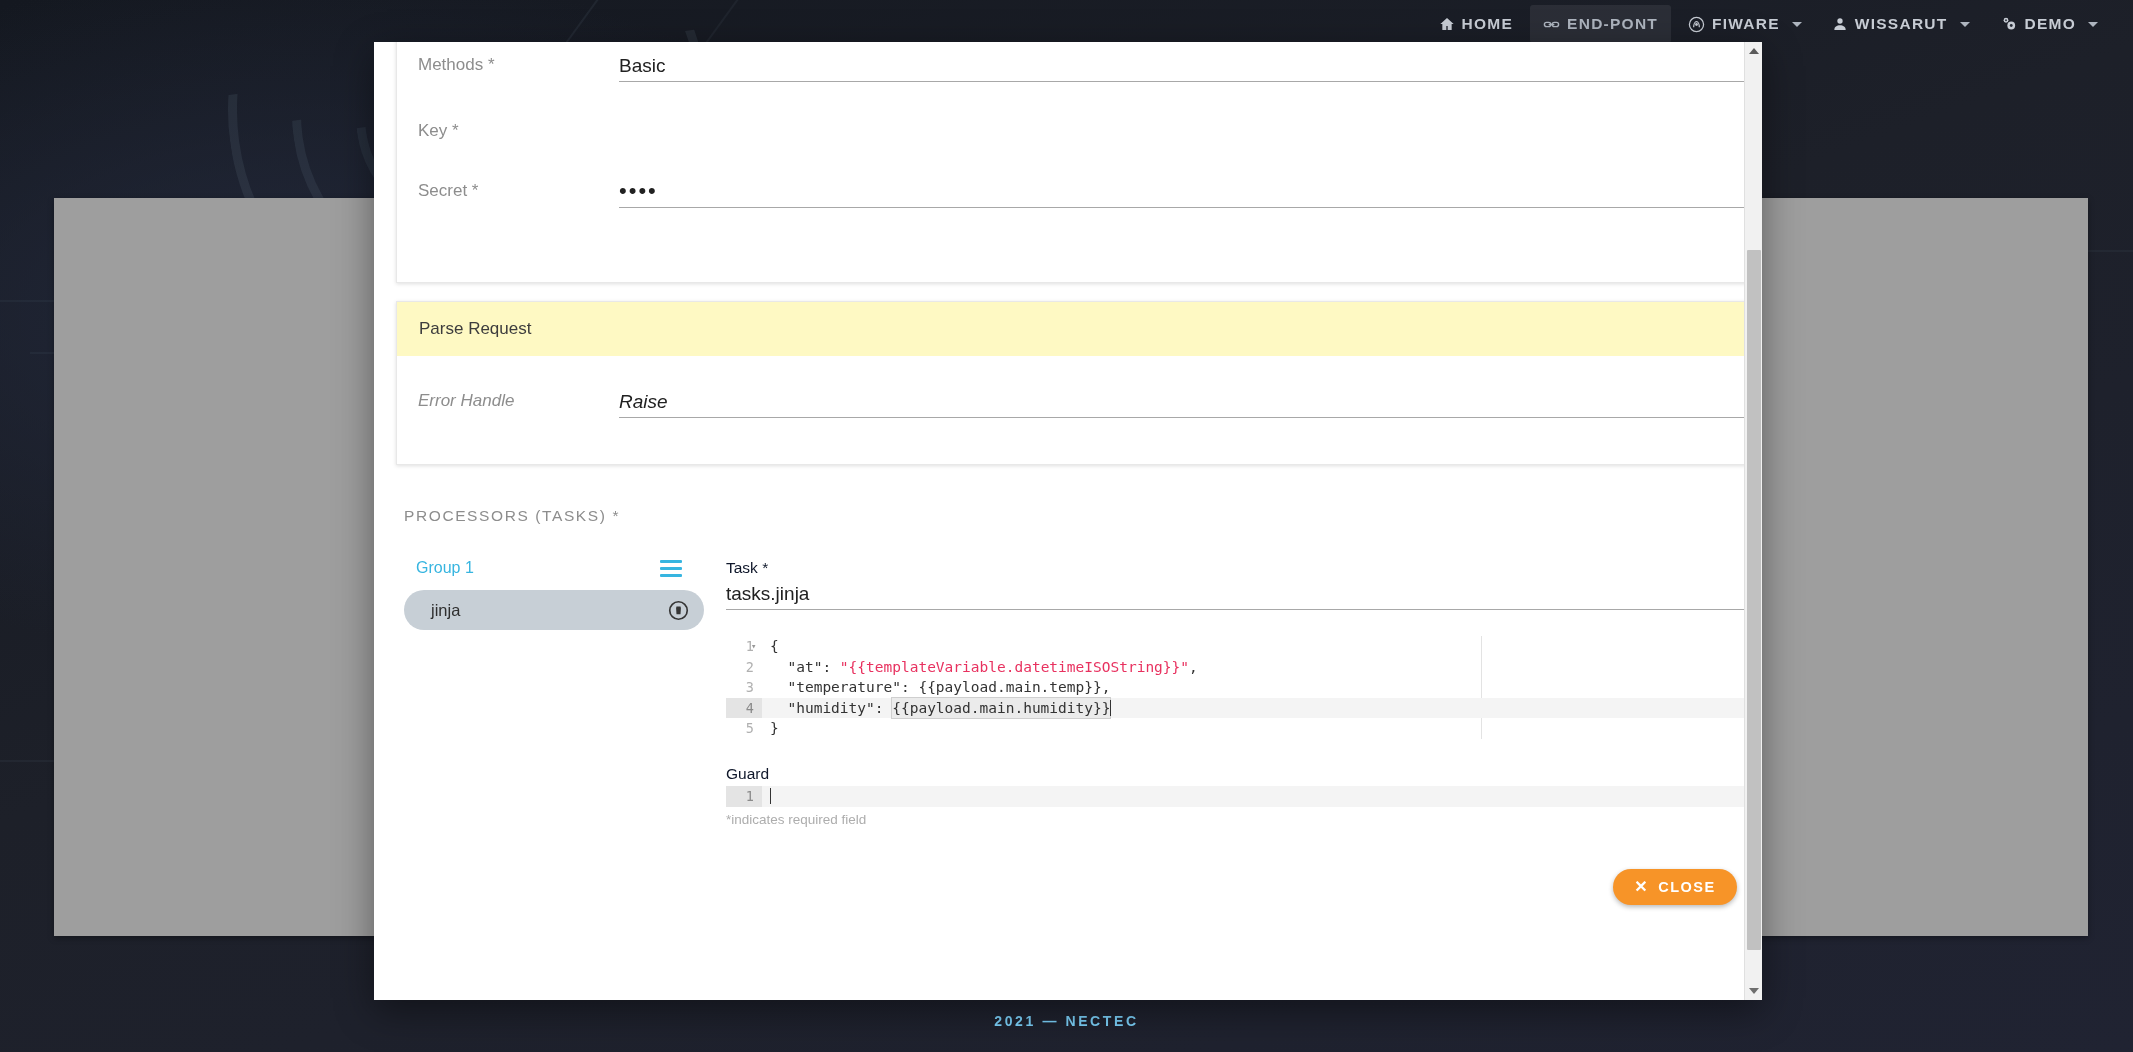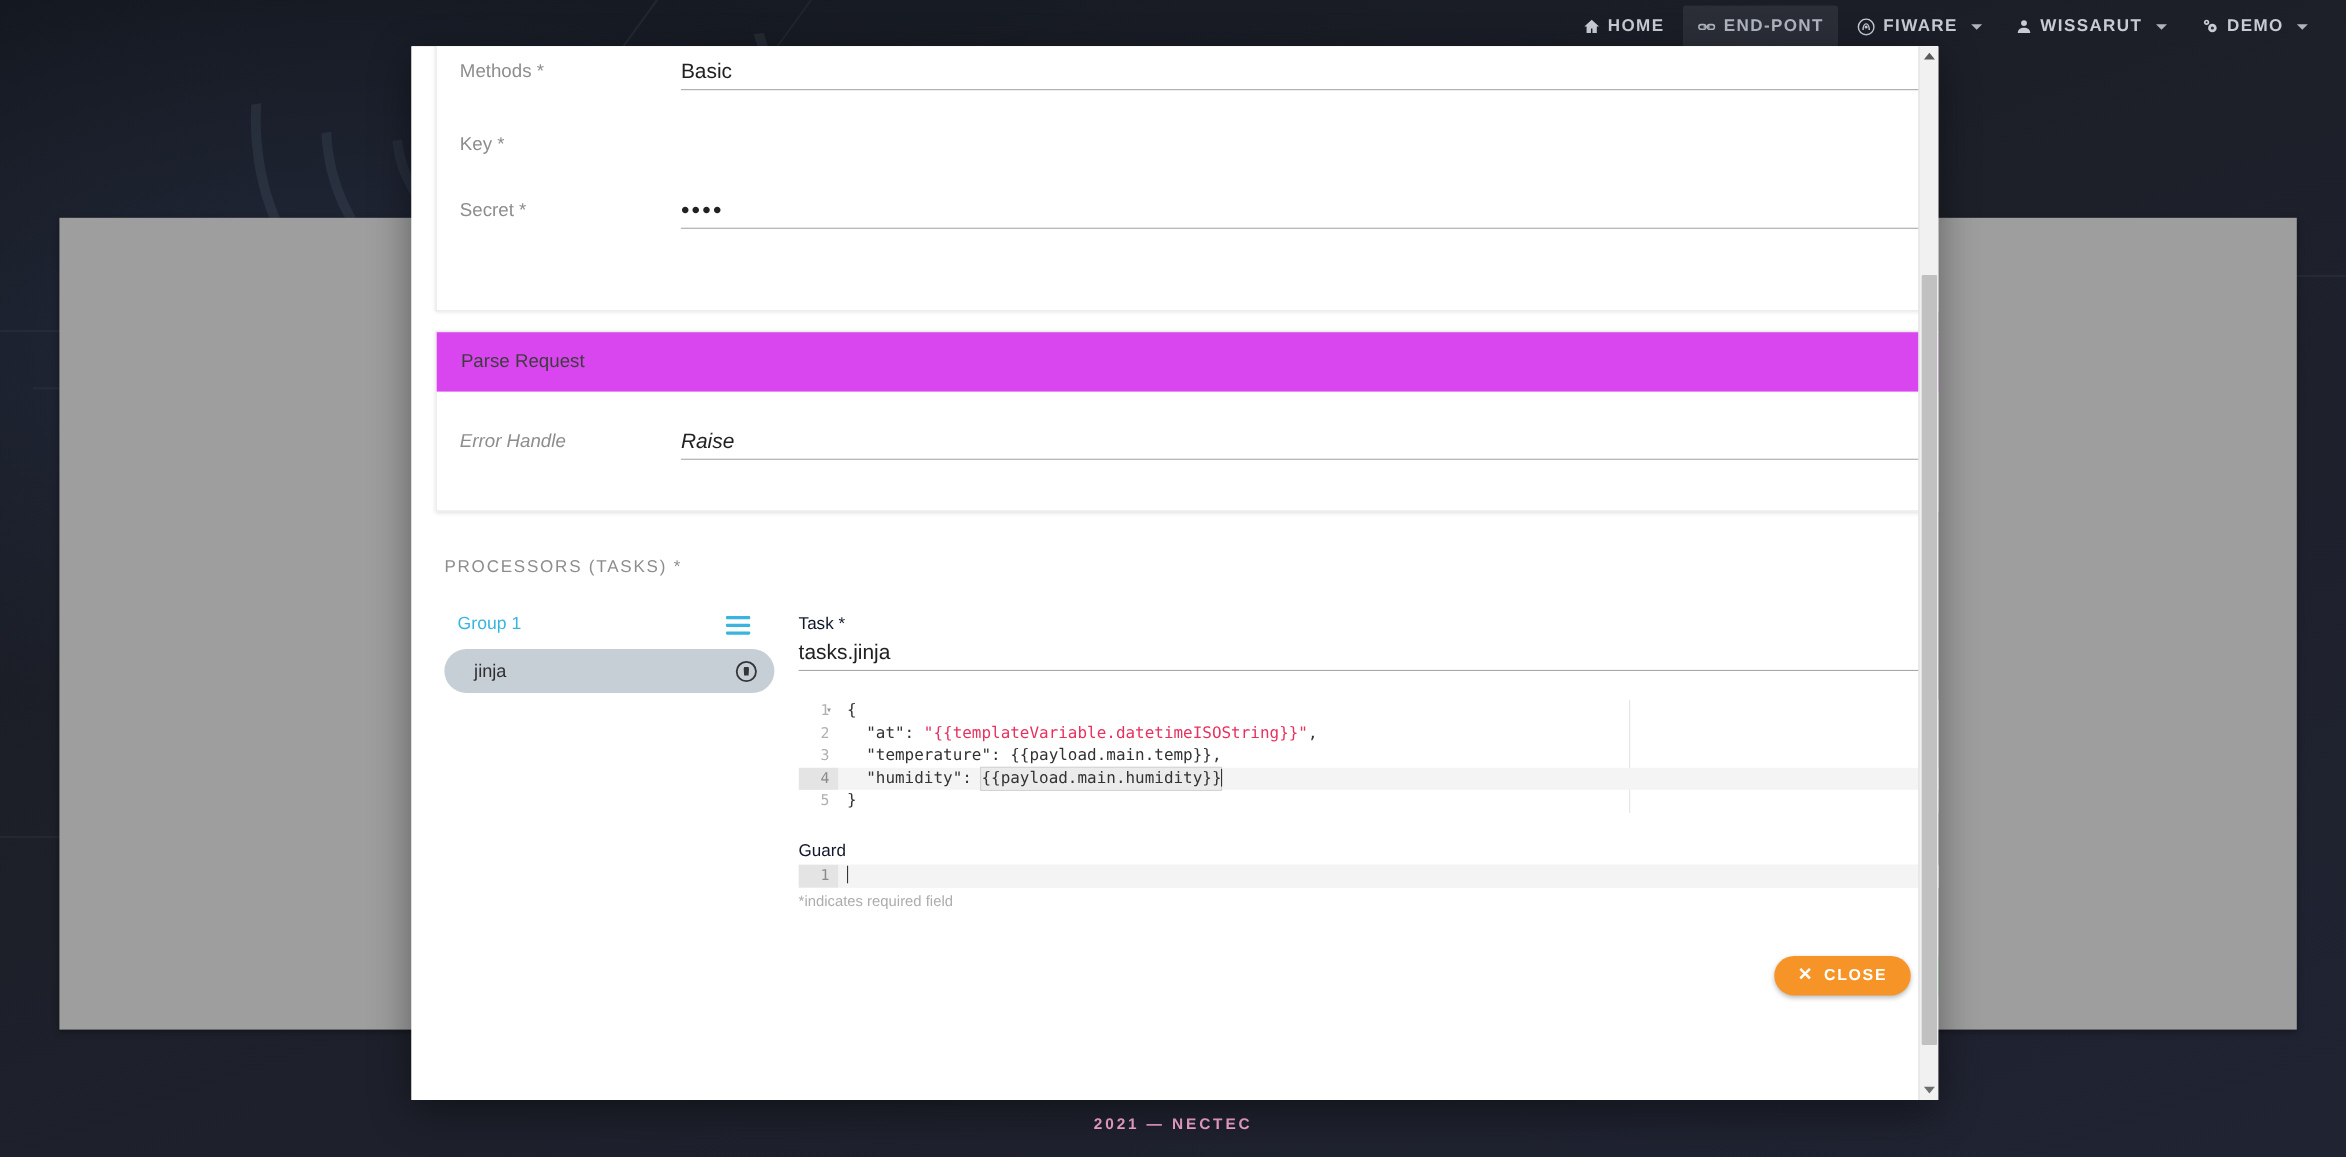--- a/index.html
+++ b/index.html
@@ -139,21 +139,21 @@
   }
 
   
   #page-footer {
     position: absolute;
     left: 0; bottom: 0;
     width: 2133px; height: 62px;
     display: flex;
     align-items: center;
     justify-content: center;
-    color: #f9a8d4;
+    color: #7dd3fc;
     font-size: 14px;
     font-weight: bold;
     letter-spacing: 2.6px;
   }
 
   
   #modal {
     position: absolute;
     left: 374px; top: 42px;
     width: 1388px; height: 958px;
@@ -235,21 +235,21 @@
   .card {
     margin: 0 22px;
     background: #fff;
     border: 1px solid #e8e8e8;
     box-shadow: 0 1px 4px rgba(0,0,0,0.13);
   }
   .card-top {
     border-top: none;
   }
   .panel-header {
-    background: #d946ef;
+    background: #fef9c3;
     height: 54px;
     display: flex;
     align-items: center;
     justify-content: space-between;
     padding: 4px 22px;
     cursor: pointer;
   }
   .panel-header .title {
     color: #3d3d3d;
     font-size: 17px;

